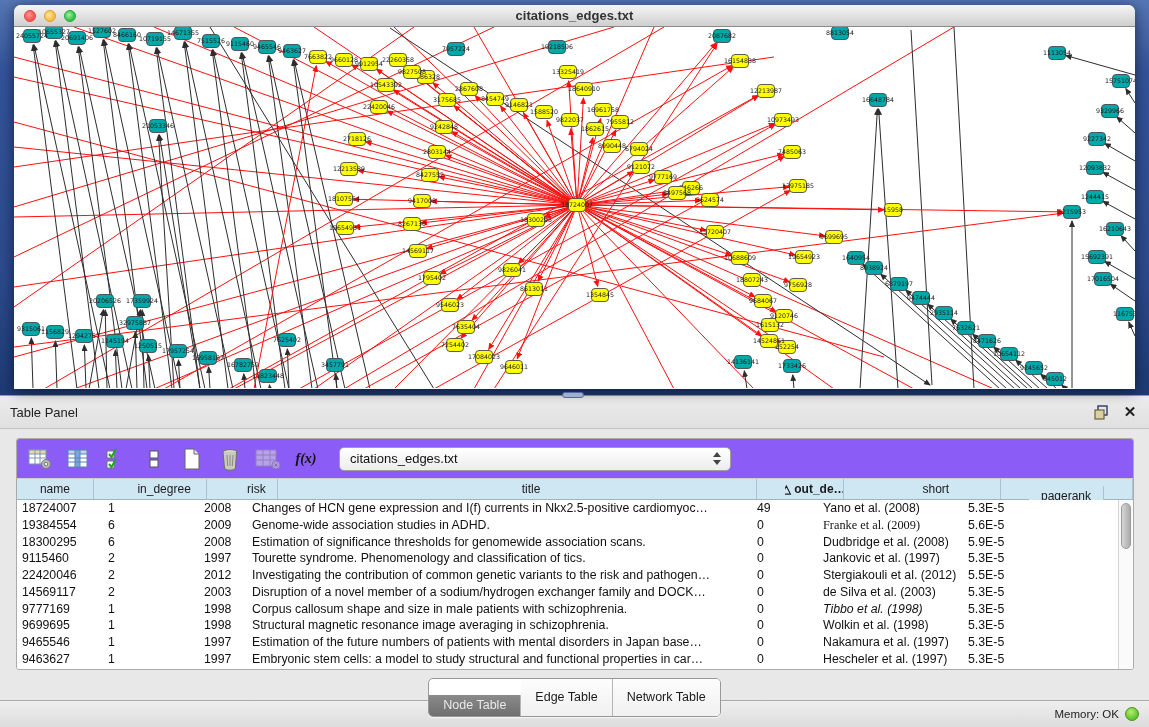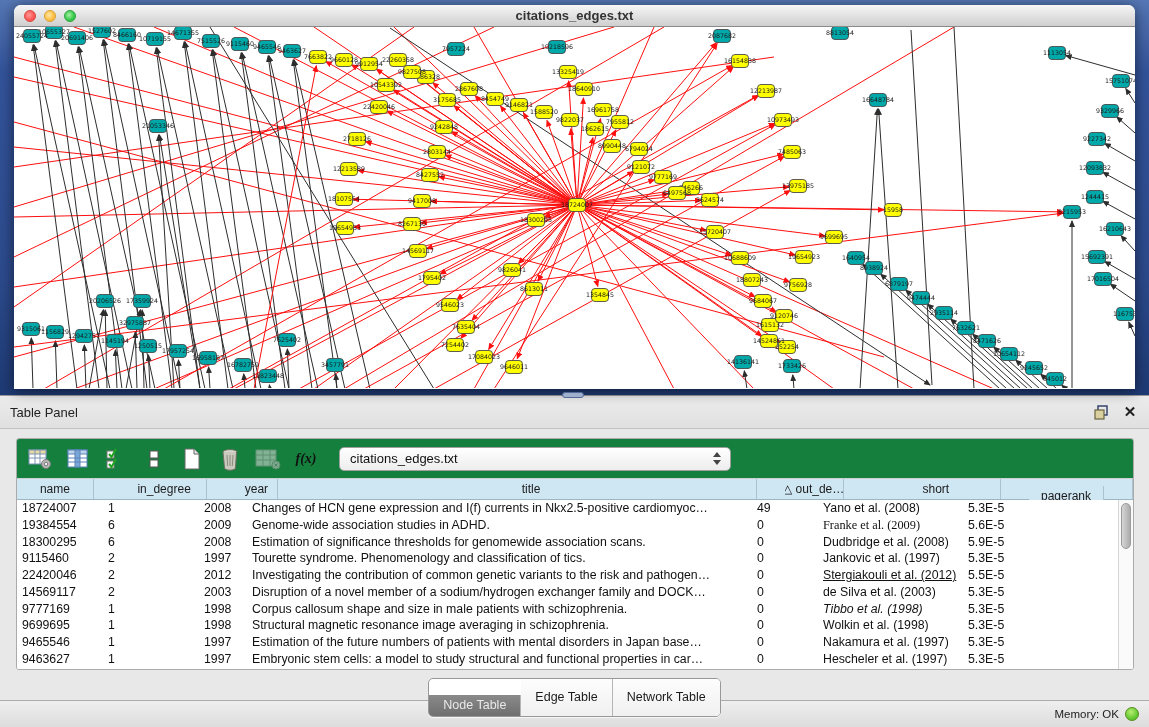--- a/index.html
+++ b/index.html
@@ -28,21 +28,21 @@
     display:flex; align-items:center; padding:16px 10px; }
   .panel-title { font-size:13px; color:#222; flex:1; }
   .ph-icon { width:18px; height:16px; margin-left:10px; cursor:pointer; display:flex; align-items:center; justify-content:center; }
   .close-x { font-size:15px; font-weight:bold; color:#222; line-height:14px; }
 
   
   .panel-body { height:274px; background:#e8e8e8; position:relative; }
   .table-container { position:absolute; left:16px; top:9px; width:1118px; height:232px;
     background:#fff; border:1px solid #ababab; border-radius:3px; overflow:hidden;
     display:flex; flex-direction:column; }
-  .toolbar { height:40px; background:#15803d; display:flex; align-items:center; gap:12px;
+  .toolbar { height:40px; background:#8b5cf6; display:flex; align-items:center; gap:12px;
     padding:0 0 0 10px; border-bottom:1px solid #cfcfcf; }
   .tb-icon { width:26px; height:24px; display:flex; align-items:center; justify-content:center; cursor:pointer; }
   .fx { font-family:"Liberation Serif", serif; font-style:italic; font-weight:bold; font-size:14px; color:#111; }
   .combo { position:relative; width:392px; height:24px; margin-left:8px;
     background:linear-gradient(#ffffff,#ededed); border:1px solid #9f9f9f; border-radius:5px;
     font-size:13px; color:#111; line-height:22px; padding:0 22px 0 10px; cursor:pointer; }
   .combo .arrows { position:absolute; right:8px; top:4px; width:9px; height:16px; }
   .combo .arrows i { display:block; width:0; height:0; border-left:4px solid transparent; border-right:4px solid transparent; }
   .combo .arrows i.up { border-bottom:5px solid #444; margin-bottom:3px; }
   .combo .arrows i.dn { border-top:5px solid #444; }
@@ -830,23 +830,23 @@
           <span class="arrows">
               <i class="up"></i>
               <i class="dn"></i>
             </span>
         </div>
       </div>
 
       <div class="thead" id="thead">
           <div class="th" style="width: 86px;">name</div>
           <div class="th" style="width: 96px;">in_degree</div>
-          <div class="th" style="width: 48px;">year</div>
+          <div class="th" style="width: 48px;">risk</div>
           <div class="th" style="width: 505px;">title</div>
-          <div class="th" style="width: 66px;">△ out_de…</div>
+          <div class="th" style="width: 66px; font-weight: bold;">△ out_de…</div>
           <div class="th" style="width: 145px;">short</div>
           <div class="th" style="width: 84px; margin-top: 7px;">pagerank</div>
           <div class="th" style="flex: 1 1 0%;"></div>
         </div>
       <div class="tbody" id="tbody">
           <div class="tr">
             <div class="td" style="width: 86px;">18724007</div>
             <div class="td" style="width: 96px;">1</div>
             <div class="td" style="width: 48px;">2008</div>
             <div class="td" style="width: 505px;">Changes of HCN gene expression and I(f) currents in Nkx2.5-positive cardiomyoc…</div>
@@ -880,21 +880,21 @@
             <div class="td" style="width: 66px;">0</div>
             <div class="td" style="width: 145px;">Jankovic et al. (1997)</div>
             <div class="td" style="width: 84px;">5.3E-5</div>
           </div>
           <div class="tr">
             <div class="td" style="width: 86px;">22420046</div>
             <div class="td" style="width: 96px;">2</div>
             <div class="td" style="width: 48px;">2012</div>
             <div class="td" style="width: 505px;">Investigating the contribution of common genetic variants to the risk and pathogen…</div>
             <div class="td" style="width: 66px;">0</div>
-            <div class="td" style="width: 145px; text-decoration: underline;">Stergiakouli et al. (2012)</div>
+            <div class="td" style="width: 145px;">Stergiakouli et al. (2012)</div>
             <div class="td" style="width: 84px;">5.5E-5</div>
           </div>
           <div class="tr">
             <div class="td" style="width: 86px;">14569117</div>
             <div class="td" style="width: 96px;">2</div>
             <div class="td" style="width: 48px;">2003</div>
             <div class="td" style="width: 505px;">Disruption of a novel member of a sodium/hydrogen exchanger family and DOCK…</div>
             <div class="td" style="width: 66px;">0</div>
             <div class="td" style="width: 145px;">de Silva et al. (2003)</div>
             <div class="td" style="width: 84px;">5.3E-5</div>

